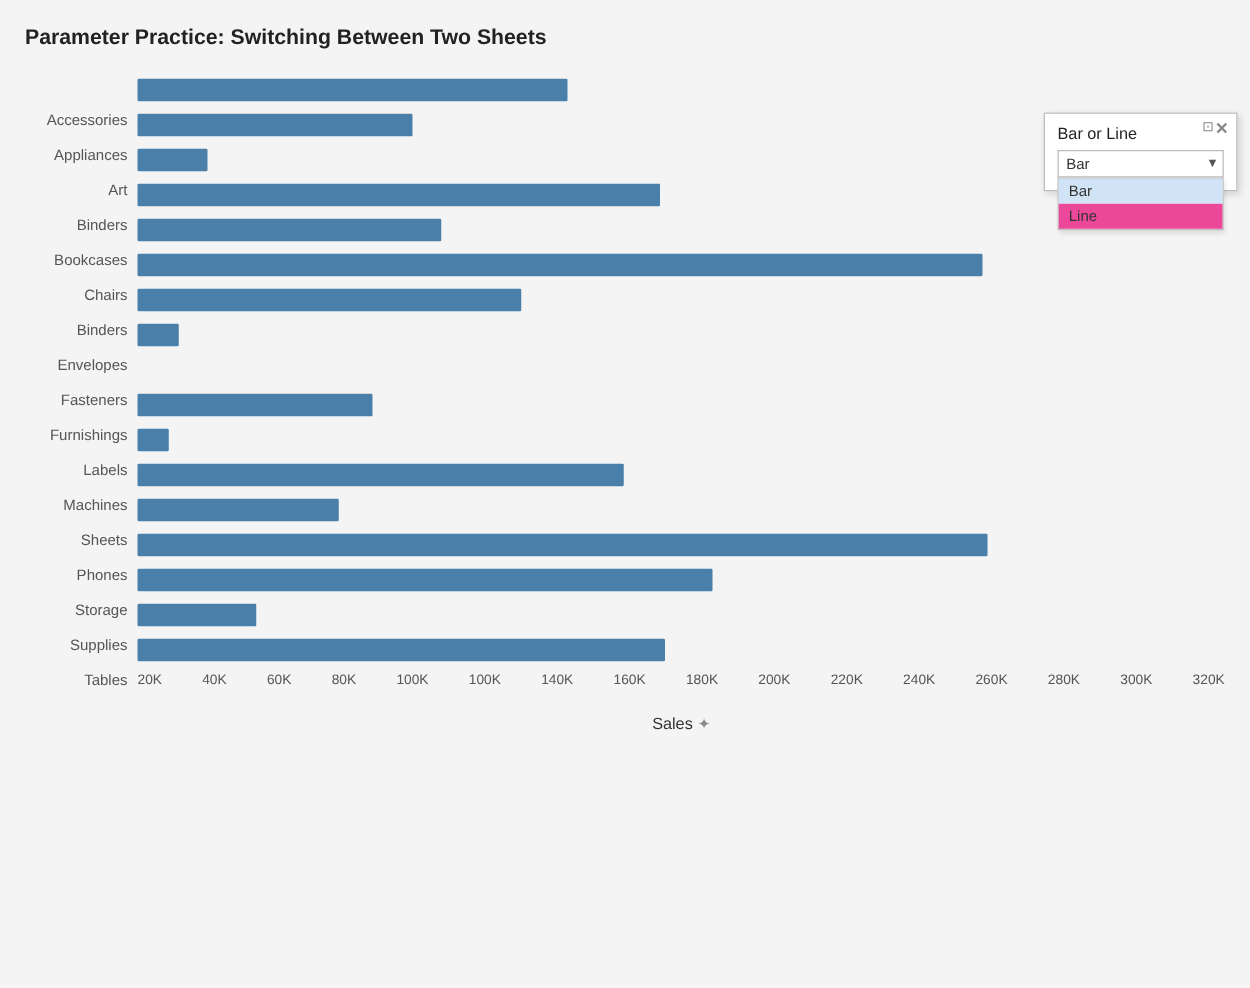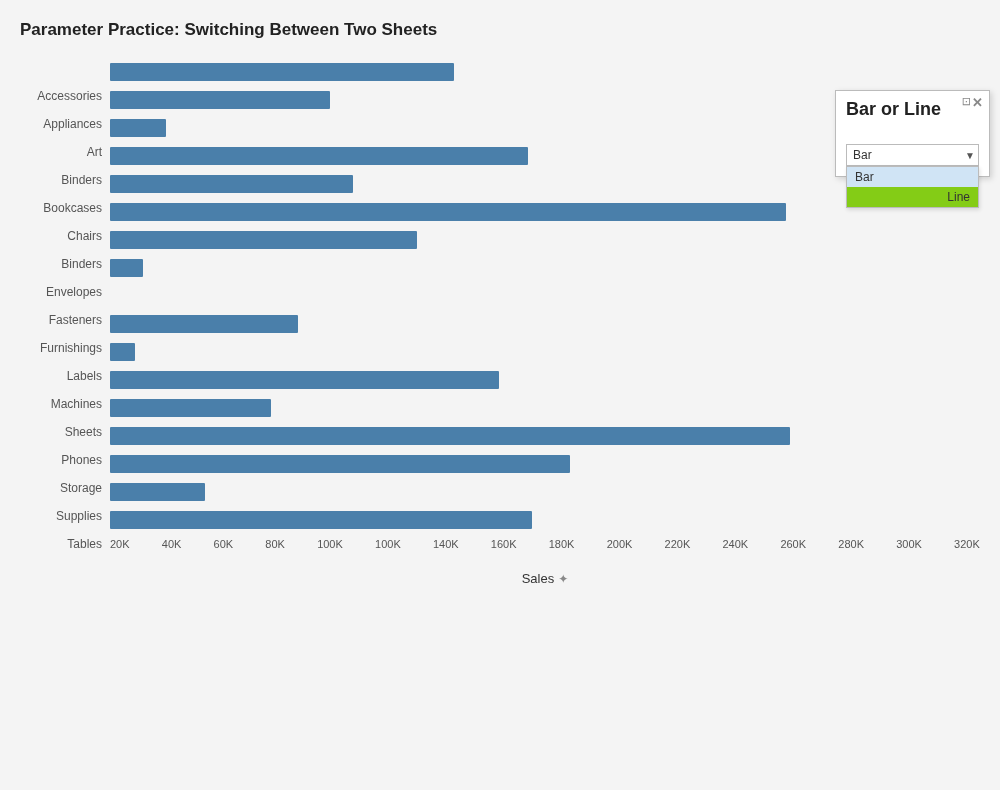--- a/index.html
+++ b/index.html
@@ -120,24 +120,24 @@
     }
     .param-resize {
       position: absolute;
       top: 4px;
       right: 18px;
       font-size: 11px;
       color: #888;
       cursor: pointer;
     }
     .param-title {
-      font-size: 18px;
-      font-weight: bold;
+      font-size: 13px;
+      font-weight: normal;
       color: #222;
-      margin-bottom: 24px;
+      margin-bottom: 6px;
       margin-right: 20px;
     }
     .param-select-wrapper {
       position: relative;
       width: 100%;
     }
     .param-select {
       width: 100%;
       font-size: 12px;
       padding: 3px 20px 3px 6px;
@@ -170,22 +170,21 @@
     .dropdown-option {
       padding: 3px 8px;
       font-size: 12px;
       cursor: pointer;
       color: #333;
     }
     .dropdown-option.hovered {
       background: #d0e4f5;
     }
     .dropdown-option.normal {
-      background: #84cc16;
-      text-align: right;
+      background: #ec4899;
     }
   </style>
 </head>
 <body>
 
 <div class="page">
   <div class="title">Parameter Practice: Switching Between Two Sheets</div>
 
   <div class="chart-area">
 

